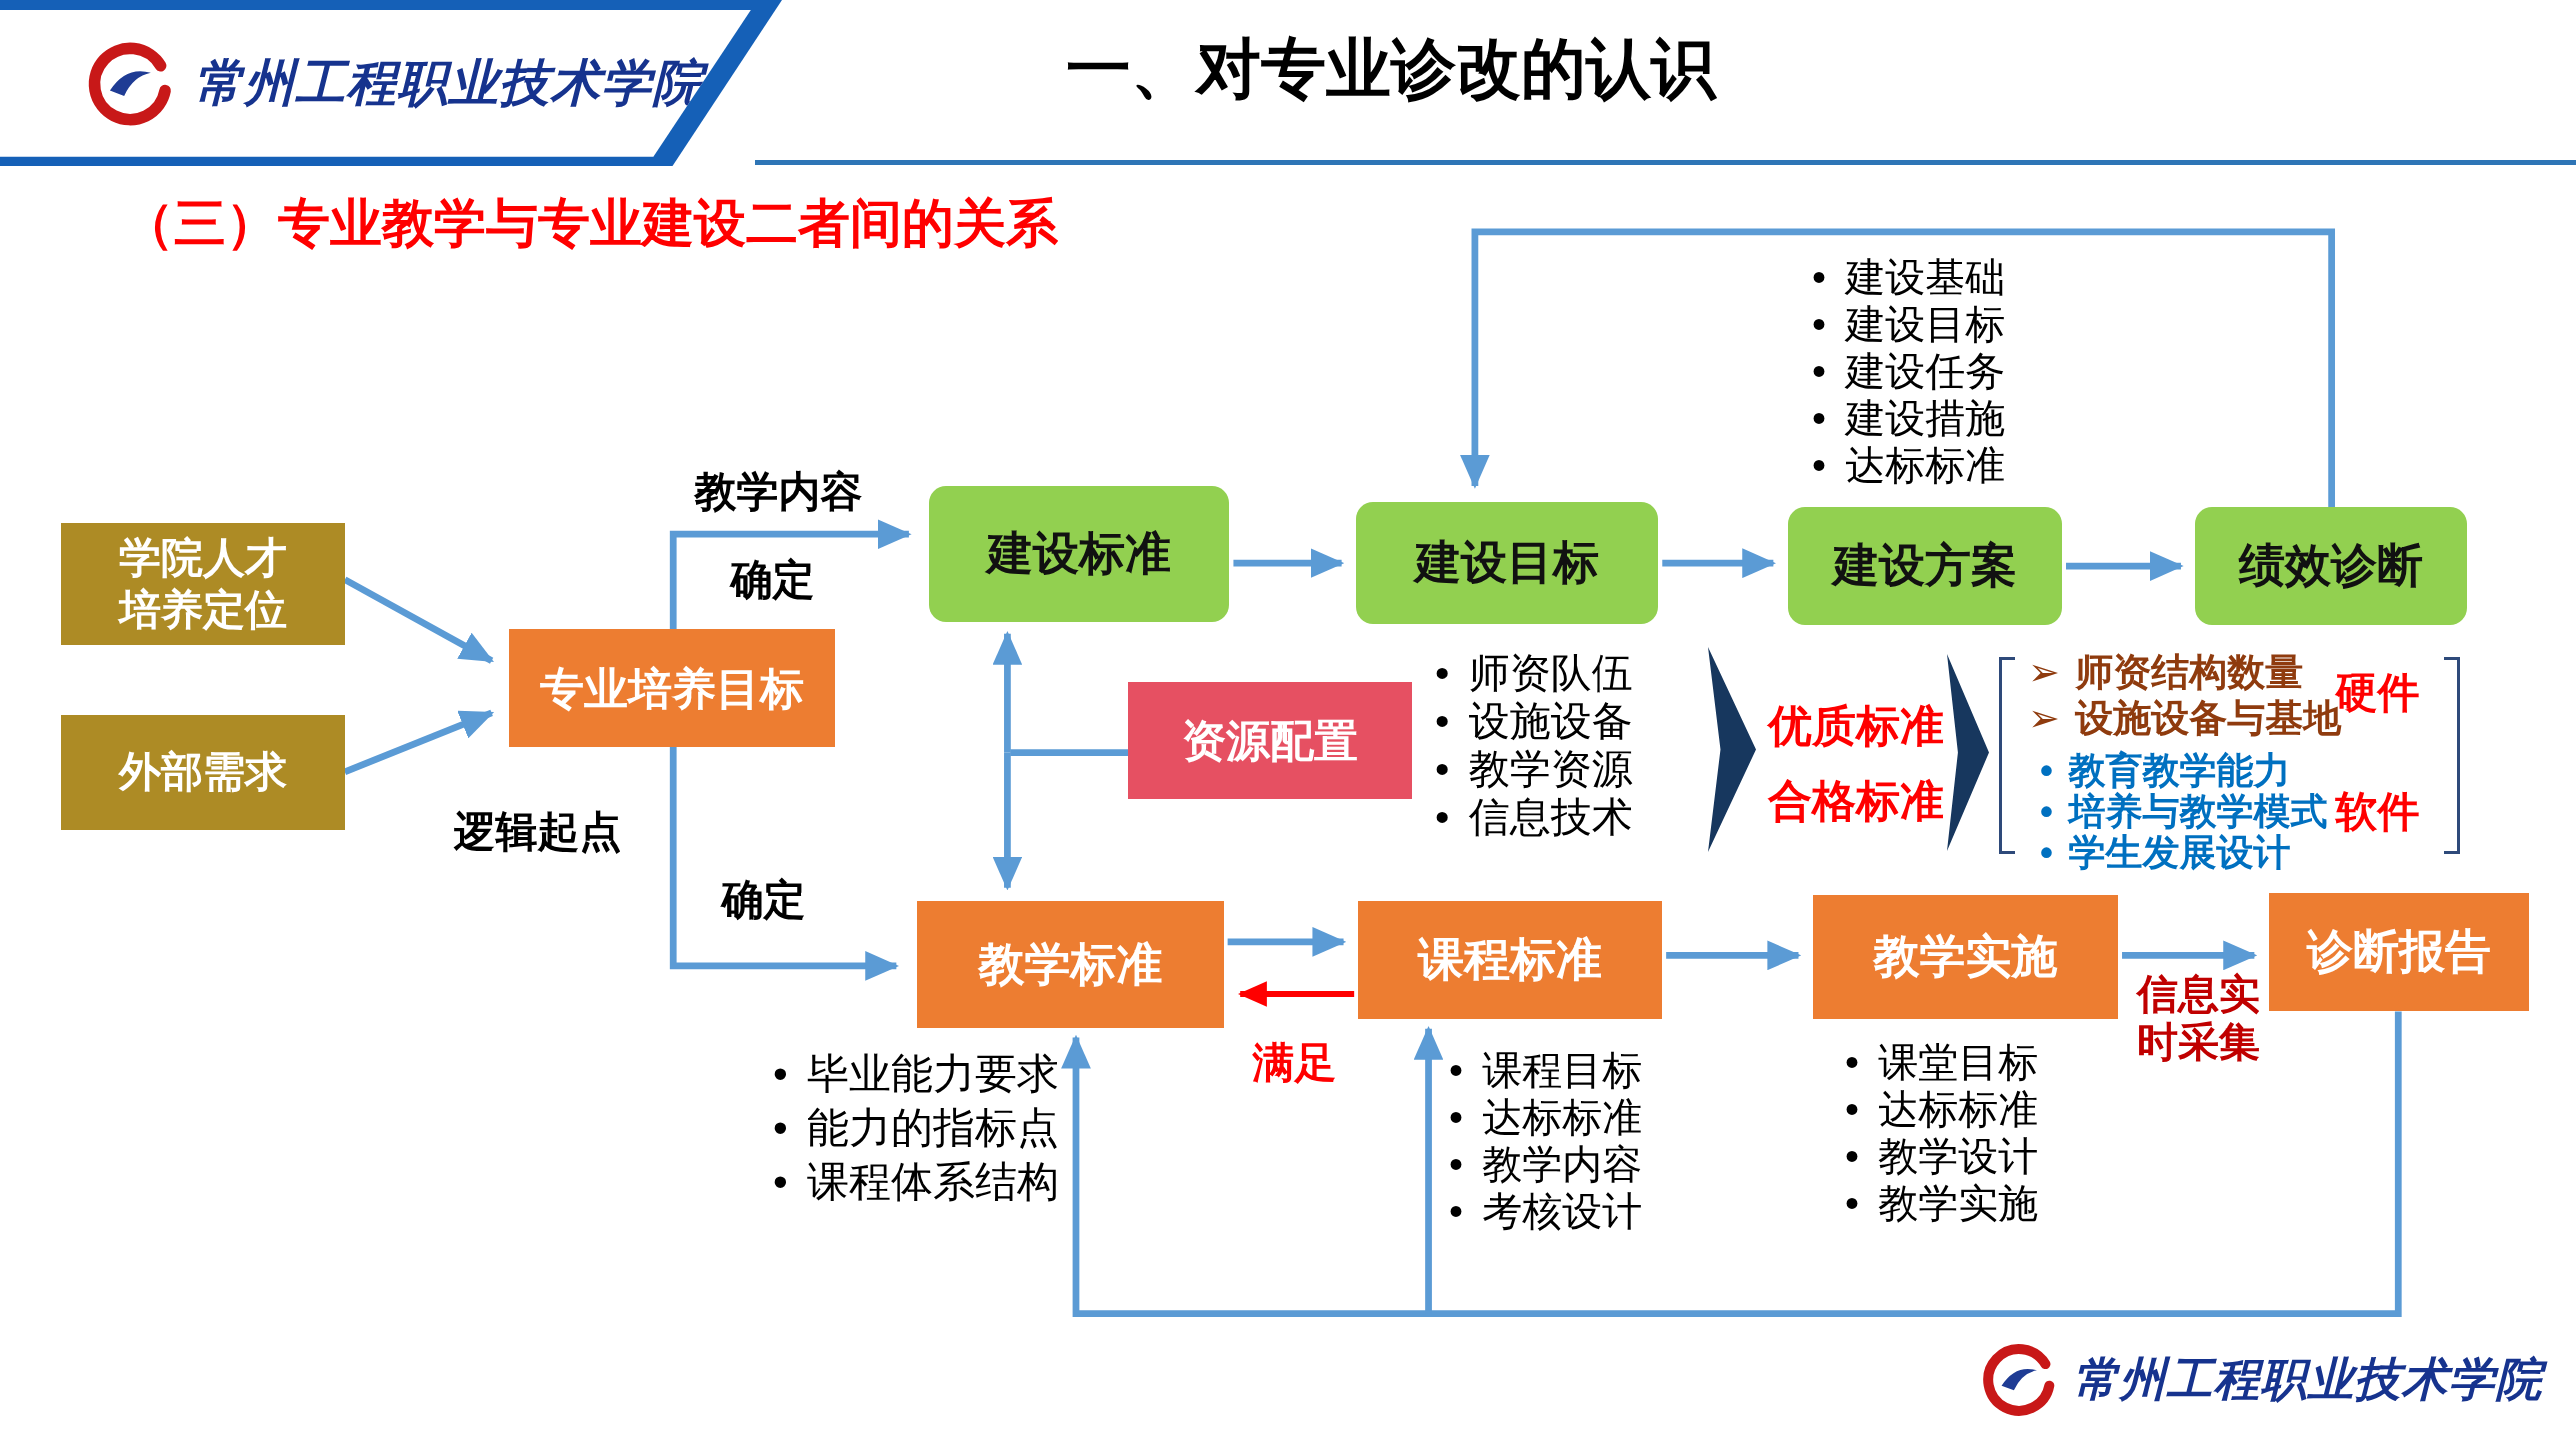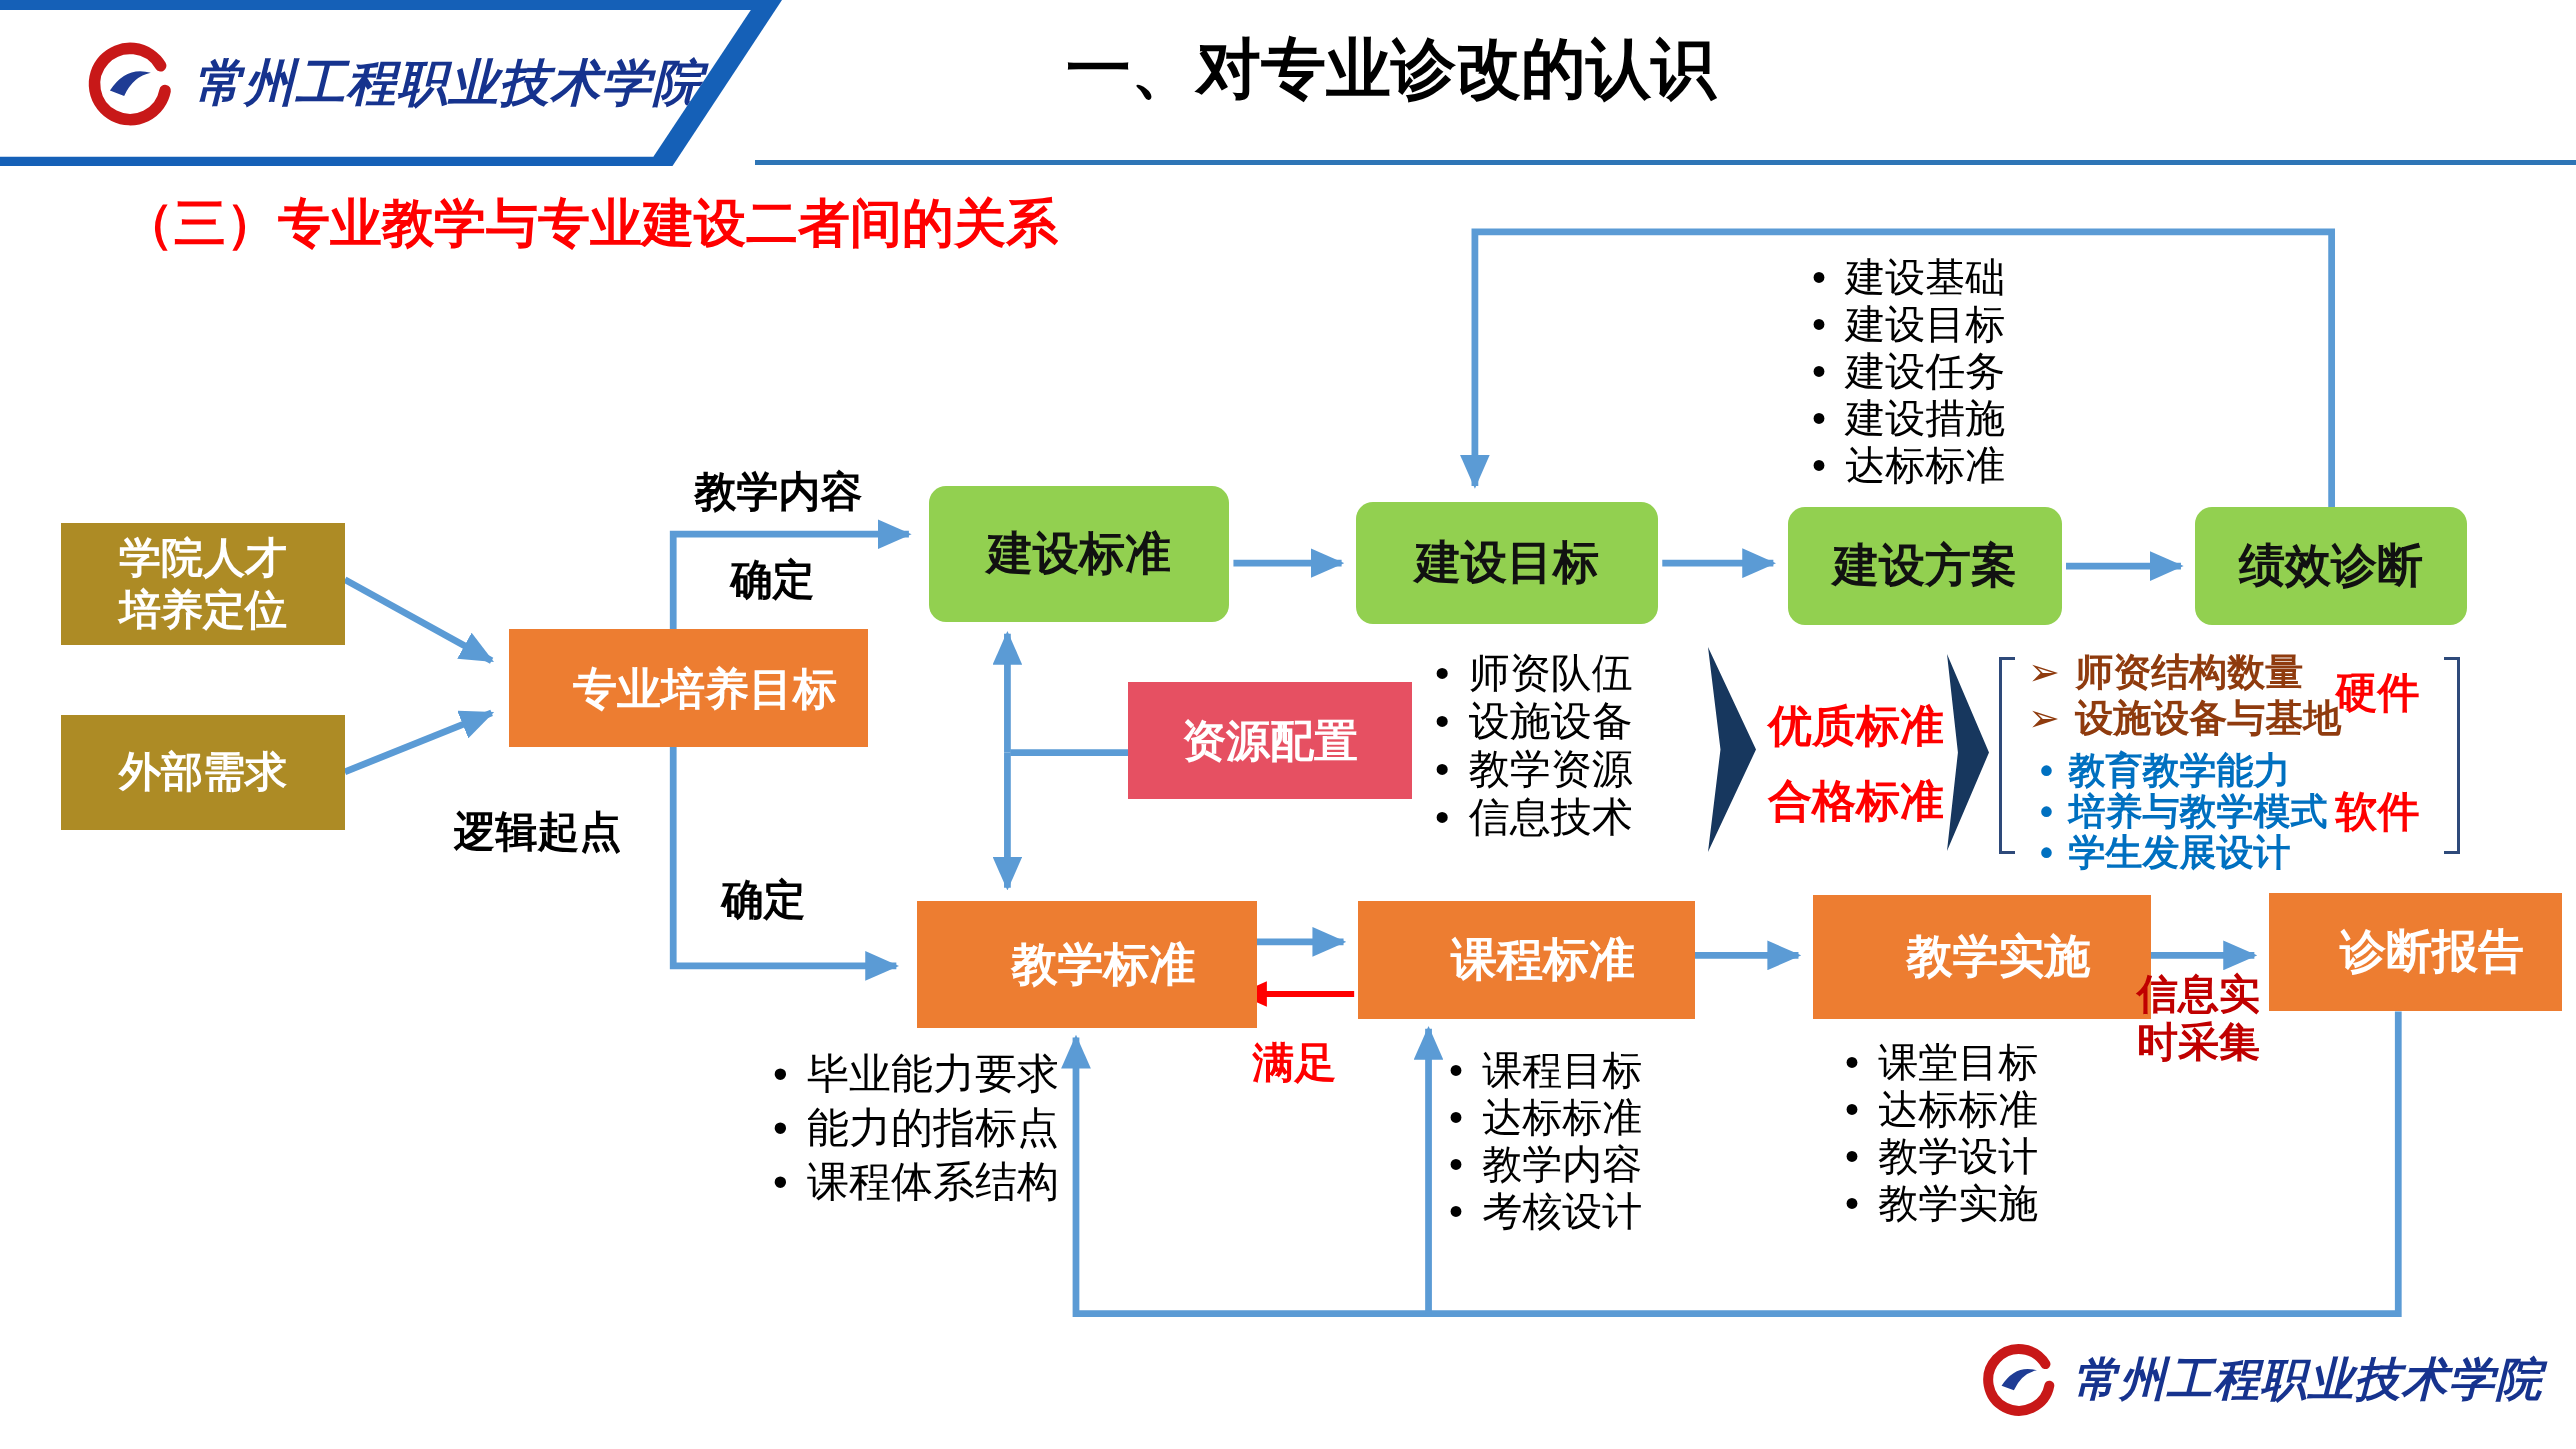--- a/index.html
+++ b/index.html
@@ -16,21 +16,21 @@
              display:flex;align-items:center;padding-left:85px;box-sizing:border-box;gap:19.3px;}
   .logo-text{font-size:50px;font-weight:800;font-style:italic;color:#16338E;letter-spacing:1px;white-space:nowrap;}
   .title-line{left:755px;top:160px;width:1821px;height:4.8px;background:#2E75B6;z-index:2;}
   .page-title{left:792px;top:25px;width:1198px;text-align:center;font-size:65px;font-weight:800;z-index:2;}
   .subtitle{left:122px;top:189px;font-size:52px;font-weight:800;color:#FF0000;z-index:2;white-space:nowrap;}
 
   
   .box{position:absolute;display:flex;flex-direction:column;align-items:center;justify-content:center;
        text-align:center;font-weight:600;line-height:1.25;z-index:2;}
   .green{background:#92D050;color:#111;border-radius:17px;}
-  .orange{background:#ED7D31;color:#fff;padding-left:33px;}
+  .orange{background:#ED7D31;color:#fff;}
   .olive{background:#AD8B25;color:#fff;}
   .redbox{background:#E65062;color:#fff;}
 
   .box-college{left:61px;top:523px;width:284px;height:122px;font-size:42px;}
   .box-external{left:61px;top:715px;width:284px;height:115px;font-size:42px;}
   .box-target{left:509px;top:629px;width:326px;height:118px;font-size:44px;}
   .box-jsbz{left:929px;top:486px;width:300px;height:136px;font-size:46px;}
   .box-jsmb{left:1356px;top:502px;width:302px;height:122px;font-size:46px;}
   .box-jsfa{left:1788px;top:507px;width:274px;height:118px;font-size:46px;}
   .box-jxzd{left:2195px;top:507px;width:272px;height:118px;font-size:46px;}

